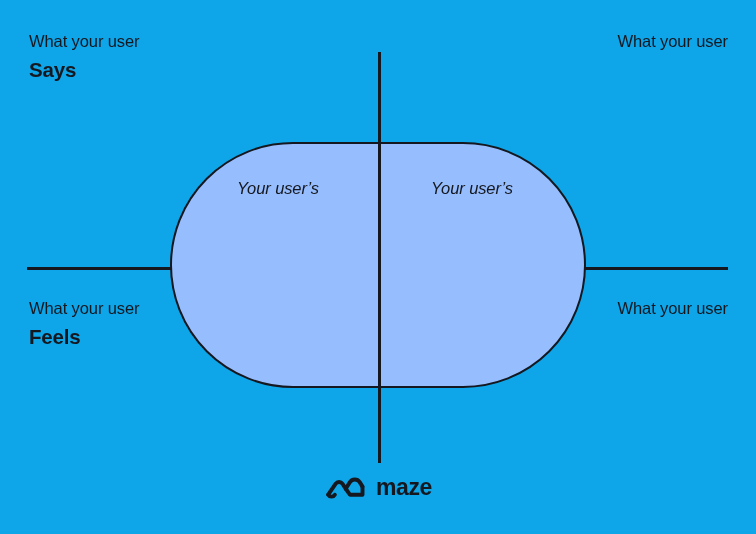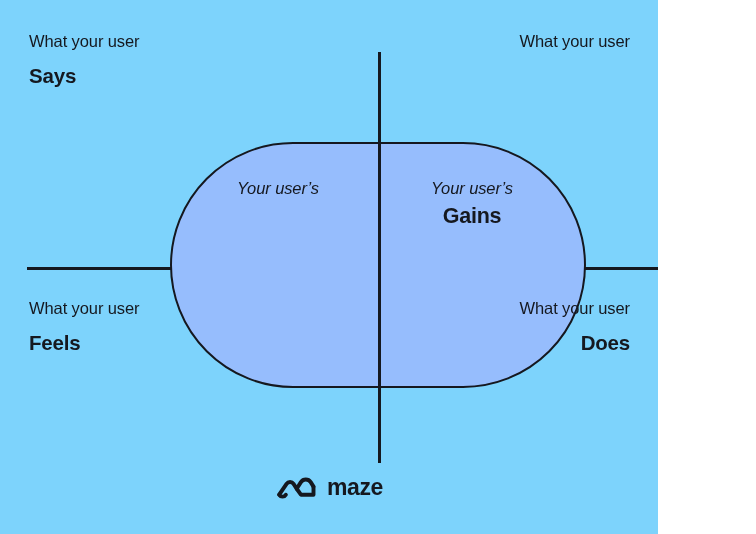--- a/index.html
+++ b/index.html
@@ -7,24 +7,24 @@
     margin: 0;
     padding: 0;
   }
   body {
     font-family: "Liberation Sans", sans-serif;
     background: #ffffff;
   }
 
   #canvas {
     position: relative;
-    width: 658px;
+    width: 756px;
     height: 534px;
     overflow: hidden;
-    background: #7dd3fc;
+    background: #0ea5e9;
   }
 
   
   .axis-v {
     position: absolute;
     left: 378px;
     top: 52px;
     width: 3px;
     height: 411px;
     background: #15181f;
@@ -66,21 +66,21 @@
     font-weight: 400;
     color: #15181f;
     letter-spacing: -0.1px;
   }
   .corner .headline {
     display: block;
     font-size: 20.5px;
     font-weight: 700;
     color: #15181f;
     letter-spacing: -0.2px;
-    margin-top: 9px;
+    margin-top: 3px;
   }
   .corner.tl { left: 29px;  top: 31px;  text-align: left; }
   .corner.tr { right: 28px; top: 31px;  text-align: right; }
   .corner.bl { left: 29px;  top: 298px; text-align: left; }
   .corner.br { right: 28px; top: 298px; text-align: right; }
 
   
   .pill-label {
     position: absolute;
     z-index: 5;
@@ -152,30 +152,28 @@
     <span class="eyebrow">What your user</span>
   </div>
 
   <div class="corner bl">
     <span class="eyebrow">What your user</span>
     <span class="headline">Feels</span>
   </div>
 
   <div class="corner br">
     <span class="eyebrow">What your user</span>
-    <span class="headline">Does</span>
   </div>
 
   <div class="pill-label pains">
     <span class="eyebrow">Your user’s</span>
   </div>
 
   <div class="pill-label gains">
     <span class="eyebrow">Your user’s</span>
-    <span class="headline">Gains</span>
   </div>
 
   <div class="brand">
     <svg class="brand-mark" viewBox="0 0 60 36" aria-hidden="true">
       <path d="M6 29 L16.5 13.5 A6 6 0 0 1 26.5 13.5 L31 20.5 L37 11 A8.5 8.5 0 0 1 51 11 L55 17.5" fill="none" stroke="#15181f" stroke-width="5.6" stroke-linecap="round" stroke-linejoin="round"></path>
       <path d="M55 17.5 L55 29 L37 29 L31 20.5" fill="none" stroke="#15181f" stroke-width="5.6" stroke-linecap="round" stroke-linejoin="round"></path>
       <path d="M6 29 A5.5 5.5 0 0 0 15.5 29" fill="none" stroke="#15181f" stroke-width="5.6" stroke-linecap="round" stroke-linejoin="round"></path>
     </svg>
     <span class="brand-word">maze</span>
   </div>

